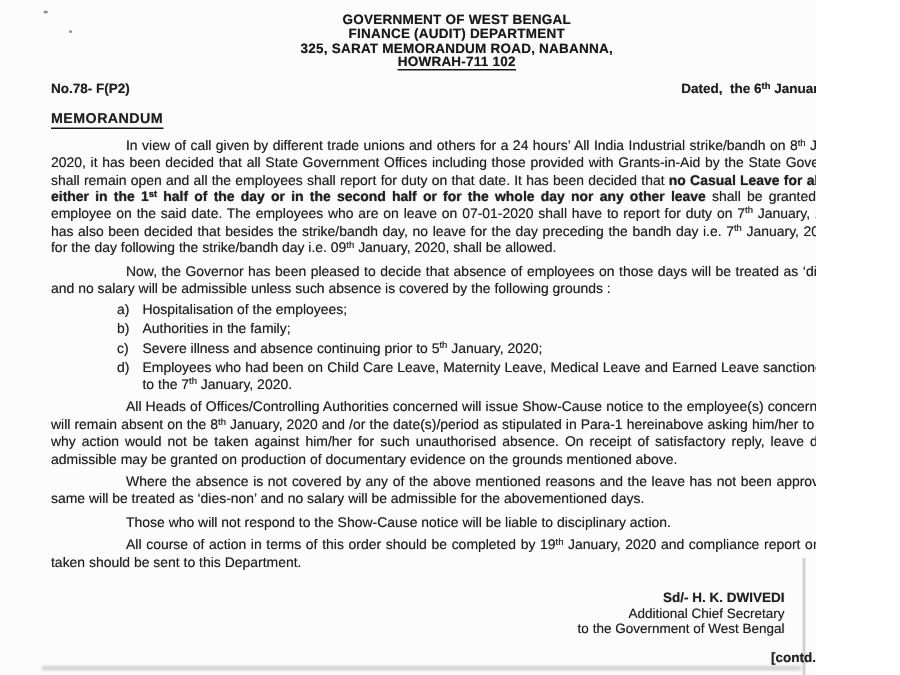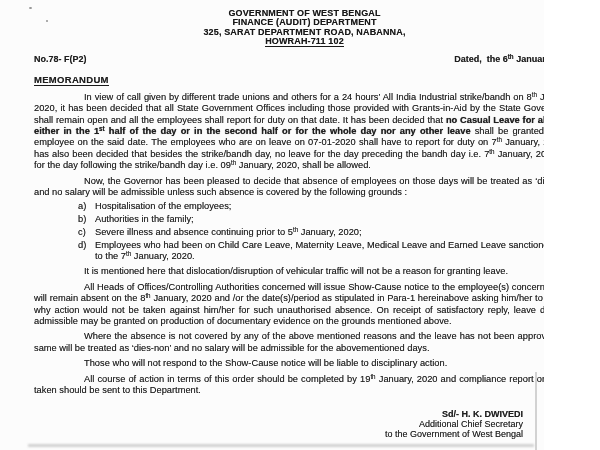--- a/index.html
+++ b/index.html
@@ -46,21 +46,21 @@
   <div class="speck speck-1"></div>
   <div class="speck speck-2"></div>
   <div class="edge-v"></div>
   <div class="edge-b"></div>
 
   <div class="doc">
 
     <div class="header">
       <div>GOVERNMENT OF WEST BENGAL</div>
       <div>FINANCE (AUDIT) DEPARTMENT</div>
-      <div>325, SARAT DEPARTMENT ROAD, NABANNA,</div>
+      <div>325, SARAT MEMORANDUM ROAD, NABANNA,</div>
       <div><span class="u">HOWRAH-711 102</span></div>
     </div>
 
     <div class="ref-row">
       <span>No.78- F(P2)</span>
       <span class="ref-date"><span>Dated,  the 6</span><sup>th</sup><span> January, 2020</span></span>
     </div>
 
     <div class="title-row">
       <span class="title">MEMORANDUM</span>
@@ -81,21 +81,20 @@
       <div class="li">
         <span class="li-label">c)</span>
         <span class="li-text"><span>Severe illness and absence continuing prior to 5</span><sup>th</sup><span> January, 2020;</span></span>
       </div>
       <div class="li">
         <span class="li-label">d)</span>
         <span class="li-text"><span>Employees who had been on Child Care Leave, Maternity Leave, Medical Leave and Earned Leave sanctioned prior to the 7</span><sup>th</sup><span> January, 2020.</span></span>
       </div>
     </div>
 
-    <div class="para"><span>It is mentioned here that dislocation/disruption of vehicular traffic will not be a reason for granting leave.</span></div>
     <div class="para"><span>All Heads of Offices/Controlling Authorities concerned will issue Show-Cause notice to the employee(s) concerned who will remain absent on the 8</span><sup>th</sup><span> January, 2020  and /or the date(s)/period as stipulated in Para-1 hereinabove asking him/her to  explain  why action would not be taken against him/her for such unauthorised absence.  On receipt of satisfactory reply, leave due and admissible may be granted on production of documentary evidence on the grounds mentioned above.</span></div>
     <div class="para"><span>Where the absence is not covered by any of the above mentioned reasons and the leave has not been approved, the same will be treated as ‘dies-non’ and no salary will be admissible for the abovementioned days.</span></div>
     <div class="para"><span>Those who will not respond to the Show-Cause notice will be liable to disciplinary action.</span></div>
     <div class="para"><span>All course of action in terms of this order should be completed by 19</span><sup>th</sup><span> January, 2020 and compliance report on action taken should be sent to this Department.</span></div>
 
     <div class="signature">
       <div class="sig-bold">Sd/- H. K. DWIVEDI</div>
       <div>Additional Chief Secretary</div>
       <div>to the Government of West Bengal</div>
     </div>

